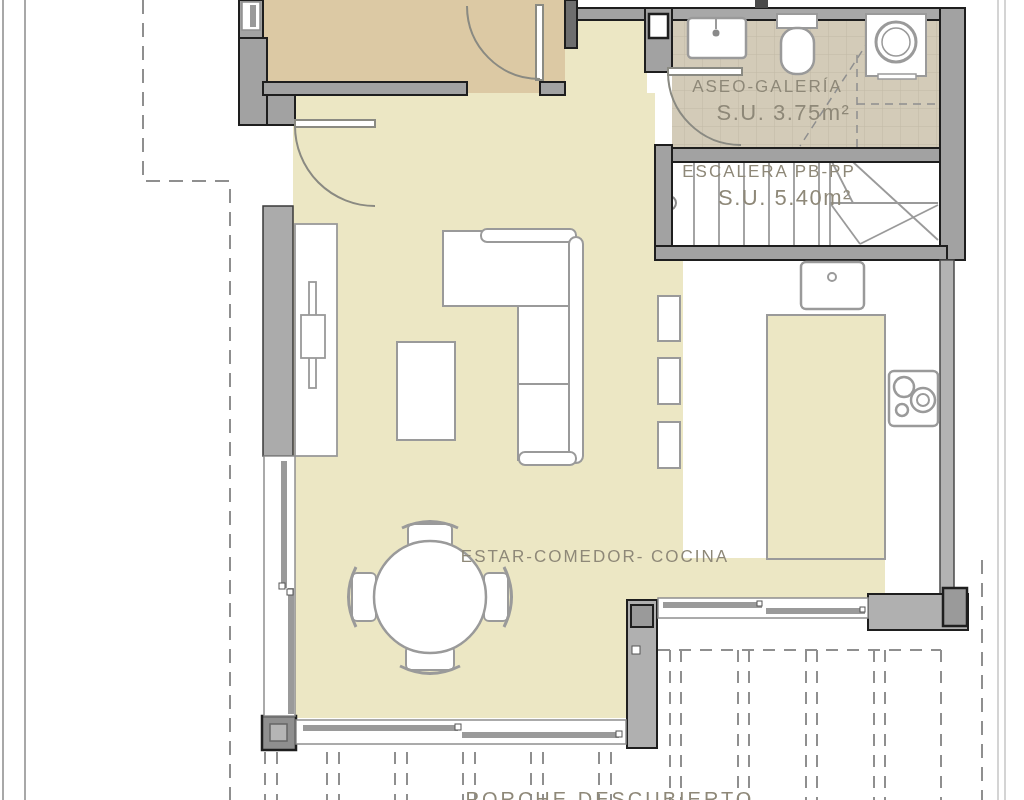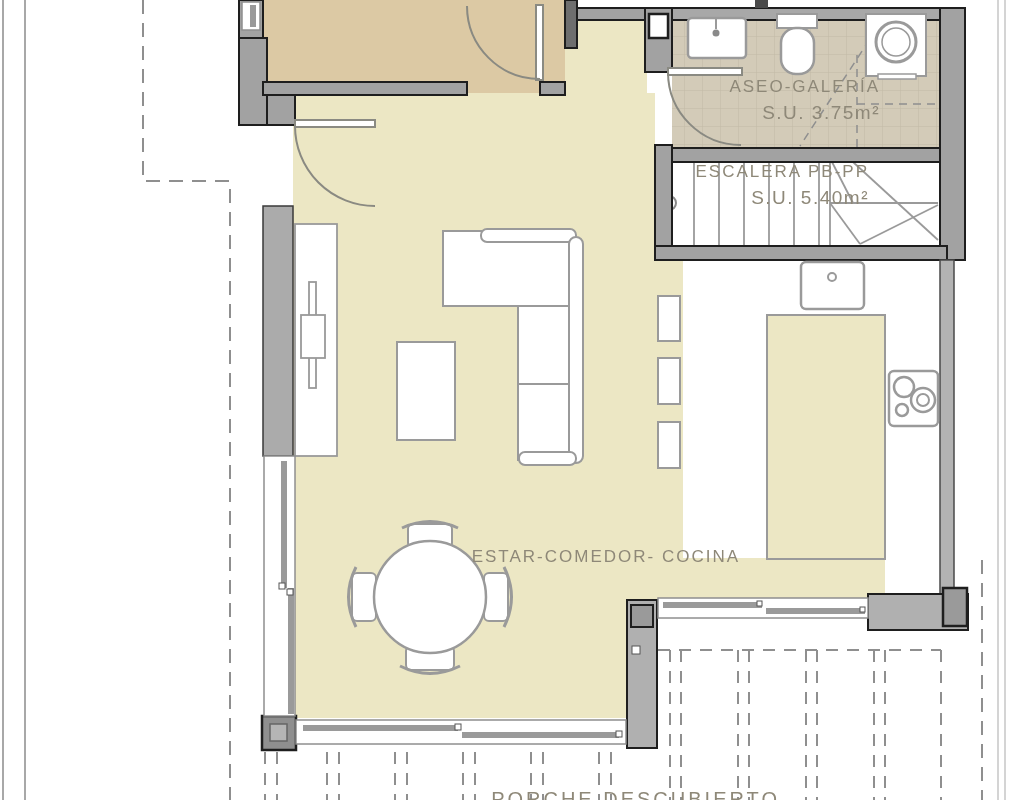--- a/index.html
+++ b/index.html
@@ -1,22 +1,22 @@
 <!DOCTYPE html>
 <html><head>
 <meta charset="utf-8">
 <style>
   html,body{margin:0;padding:0;background:#fff;}
   #plan{position:relative;width:1024px;height:800px;overflow:hidden;
         background:var(--bg,#fff);font-family:"Liberation Sans",sans-serif;}
   #plan svg{position:absolute;left:0;top:0;}
   .room-label{position:absolute;text-align:center;color:var(--label,#8e8878);
 ryan        font-weight:400;}
-  .room-label{letter-spacing:2px;font-size:17px;line-height:26px;text-align:right;}
-  .room-label .sub{font-size:19px;letter-spacing:1.5px;padding-left:32px;}
+  .room-label{letter-spacing:2px;font-size:17px;line-height:26px;}
+  .room-label .sub{font-size:22px;letter-spacing:1.5px;padding-left:32px;}
   #label-porche{font-size:20px;letter-spacing:3px;white-space:nowrap;}
 </style>
 </head>
 <body>
 
 <div id="plan" style="--bg: #ffffff; --label: #8e8878;">
 
 <svg width="1024" height="800" viewBox="0 0 1024 800">
   <defs>
     <pattern id="tiles" width="18" height="18" patternUnits="userSpaceOnUse">

